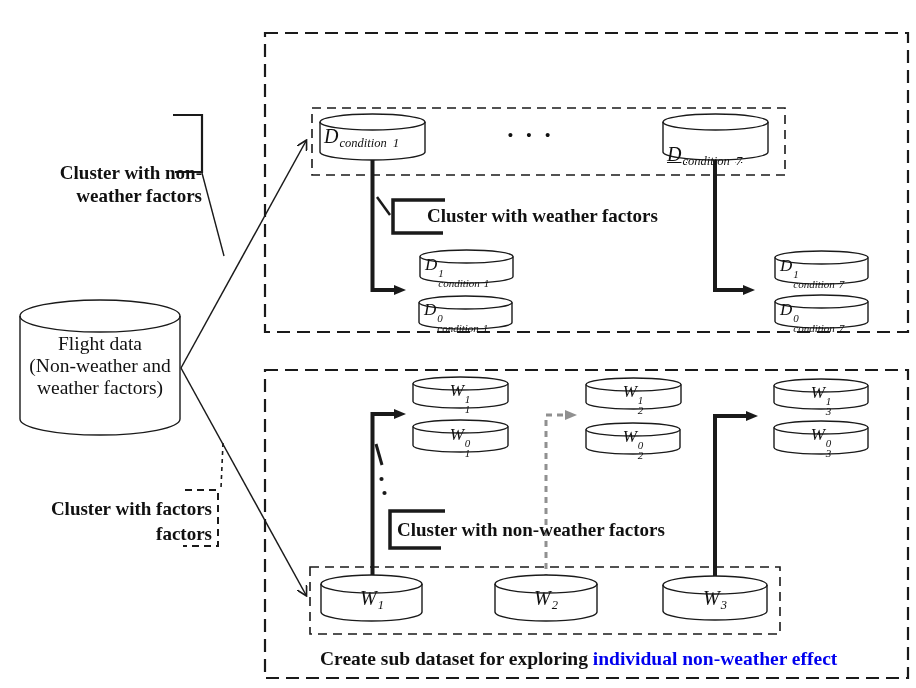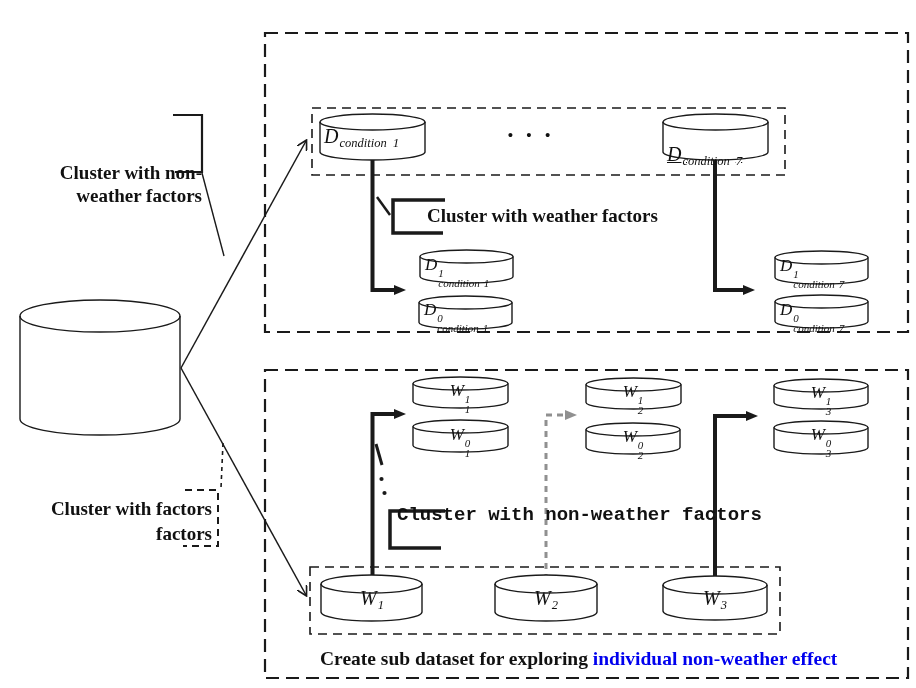--- a/index.html
+++ b/index.html
@@ -144,36 +144,41 @@
           <path class="cylbody" d="M 774 385.5 A 47 6.5 0 0 1 868 385.5 L 868 402.5 A 47 6.5 0 0 1 774 402.5 Z"></path>
           <path class="cylrim" d="M 774 385.5 A 47 6.5 0 0 0 868 385.5"></path>
         </g>
         <g>
           <path class="cylbody" d="M 774 427.5 A 47 6.5 0 0 1 868 427.5 L 868 447.5 A 47 6.5 0 0 1 774 447.5 Z"></path>
           <path class="cylrim" d="M 774 427.5 A 47 6.5 0 0 0 868 427.5"></path>
         </g>
       </g>
   </svg>
 
+  <div class="flabel" style="left:20px; top:333px; width:160px;">
+    <div>Flight data</div>
+    <div>(Non-weather and</div>
+    <div>weather factors)</div>
+  </div>
 
   <div class="sidelabel" style="left:52px; top:124px; width:150px;margin-top:37px;">
     <div>Cluster with non-</div>
     <div>weather factors</div>
   </div>
   <div class="sidelabel" style="left:30px; top:496px; width:182px; line-height:25px;">
     <div>Cluster with factors</div>
     <div>factors</div>
   </div>
 
   <div class="title" style="left:320px; top:648px;">
     <span>Create sub dataset for exploring </span><span class="blue">individual non-weather effect</span>
   </div>
 
   <div class="clabel" style="left:399px; top:205px;margin-left:28px;">Cluster with weather factors</div>
-  <div class="clabel" style="left:397px; top:504px;font-family:Liberation Mono, monospace;">Cluster with non-weather factors</div>
+  <div class="clabel" style="left:397px; top:519px;">Cluster with non-weather factors</div>
 
   <div class="dots" style="left:495px; top:121px; width:70px;">· · ·</div>
 
   <div class="slabel" style="left:324px; top:125px;">
     <span class="mb">D</span><span class="msub">condition</span><span class="midx">1</span>
   </div>
   <div class="slabel" style="left:667px; top:143px;text-decoration:underline;">
     <span class="mb">D</span><span class="msub">condition</span><span class="midx">7</span>
   </div>
 

